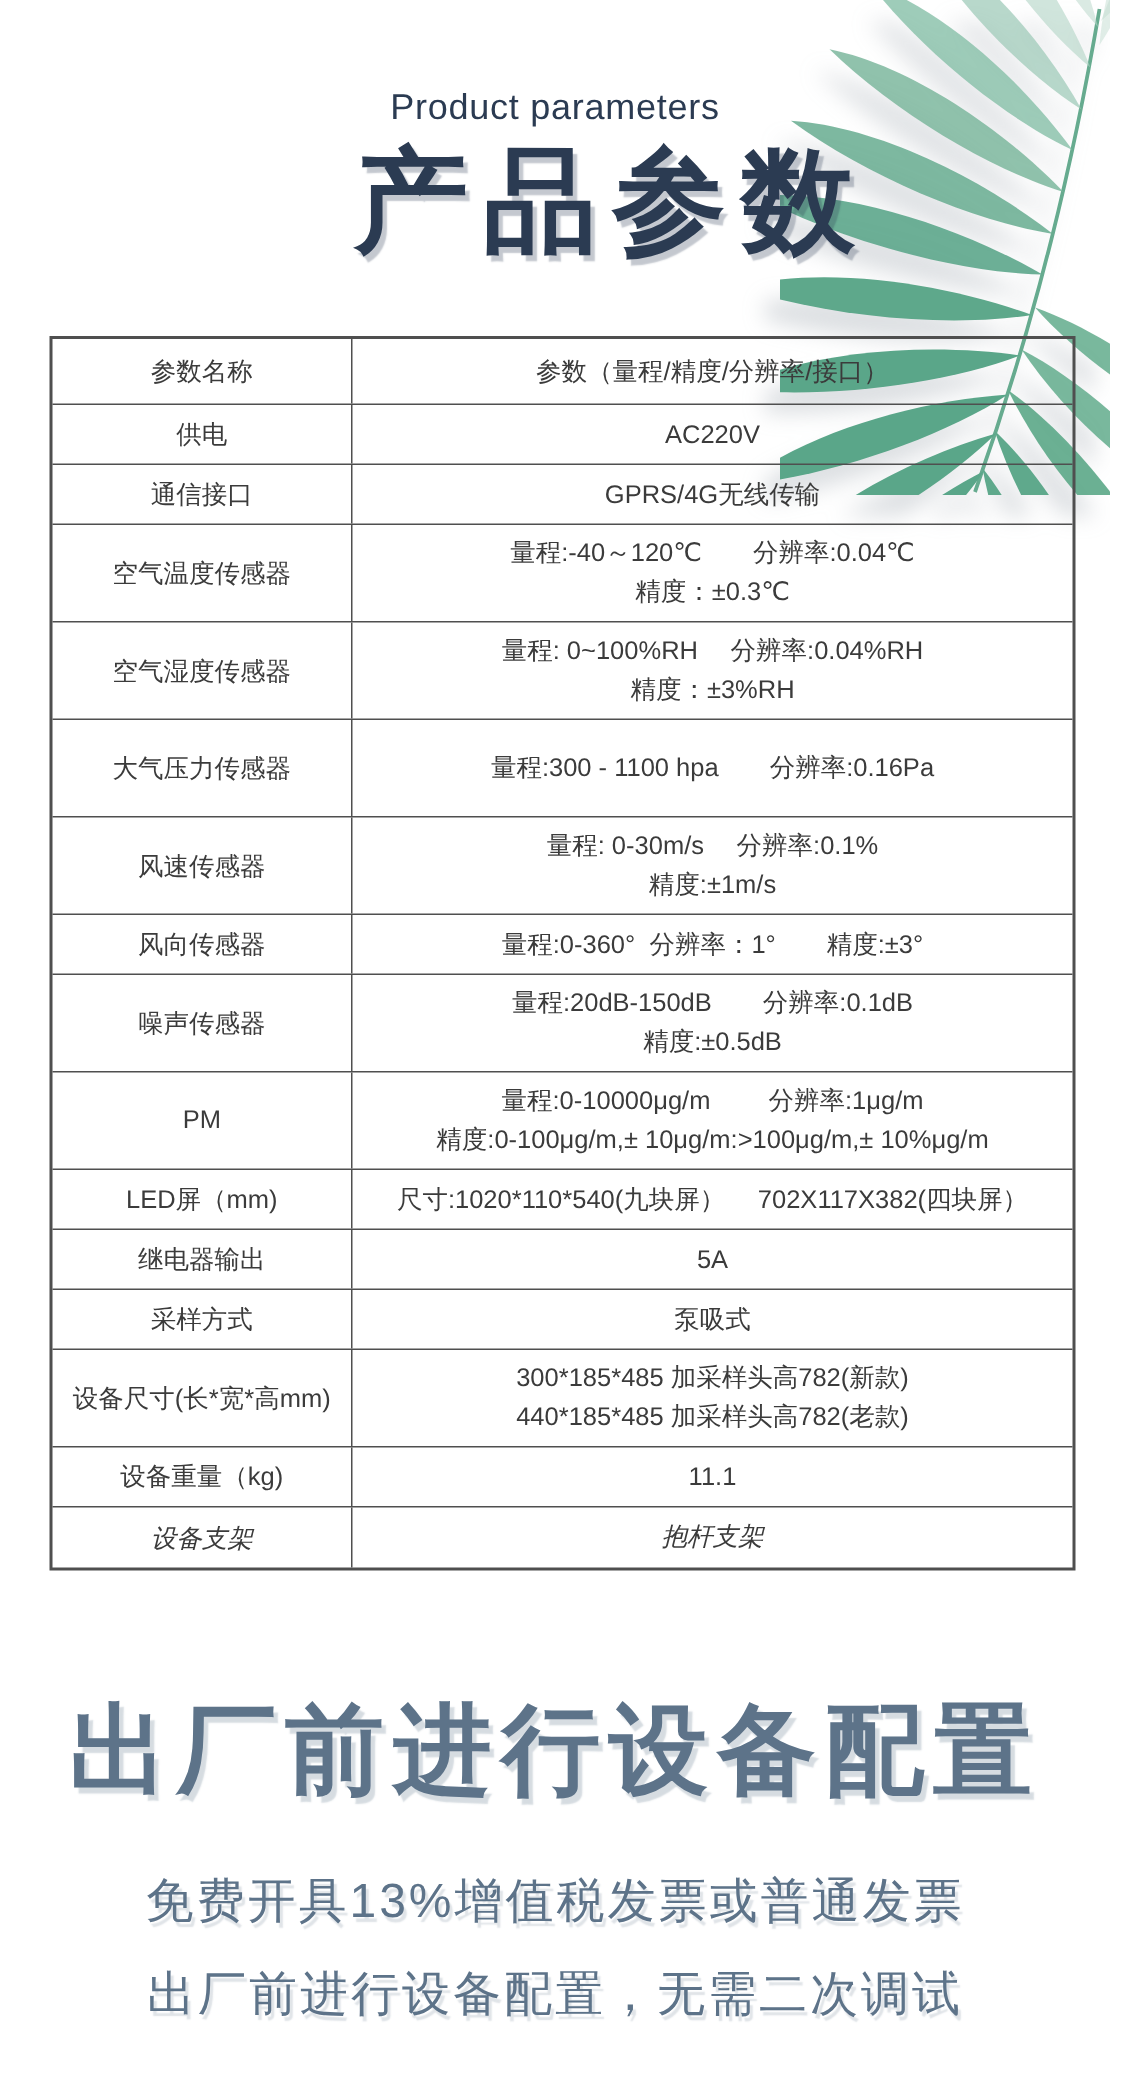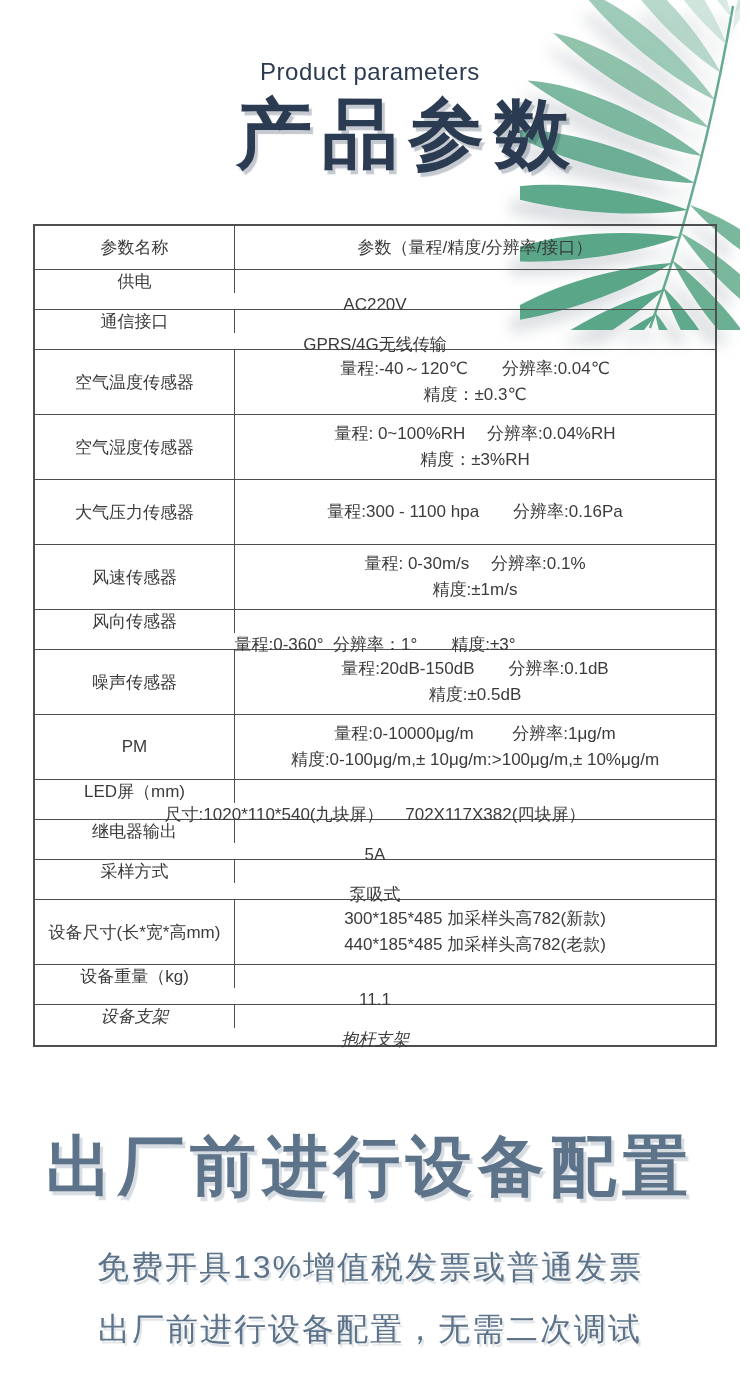--- a/index.html
+++ b/index.html
@@ -16,21 +16,21 @@
   .title{position:absolute;top:84px;left:0;width:100%;text-align:center;z-index:2;margin:0;
          font-size:76px;font-weight:bold;color:#2b3b52;letter-spacing:10px;
          text-shadow:3px 4px 1px rgba(43,59,82,0.28);padding-left:38px;}
 
   
   .spec-table{position:absolute;left:33px;top:224px;width:684px;z-index:2;
               border:2px solid #4f4f4f;box-sizing:border-box;background:transparent;}
   .row{display:flex;border-bottom:1px solid #4f4f4f;box-sizing:border-box;}
   #rows .row:last-child{border-bottom:none;font-style:italic;}
   .row.header-row{height:44px;}
-  .row.single{height:40px;flex-direction:column;}
+  .row.single{height:40px;}
   .row.double{height:65px;}
   .cell{box-sizing:border-box;color:#3b3b3b;text-align:right;}
   .cell.label{width:200px;border-right:1px solid #4f4f4f;display:flex;align-items:center;
               justify-content:center;text-align:center;font-size:17px;padding:0 0;}
   .cell.value{flex:1;display:flex;flex-direction:column;align-items:center;
               justify-content:space-evenly;font-size:17px;padding:2px 4px;}
   .value-line{white-space:pre;line-height:1.15;}
 
   
   .footer{position:absolute;top:1122px;left:0;width:100%;text-align:center;z-index:2;color:#5d7389;}

